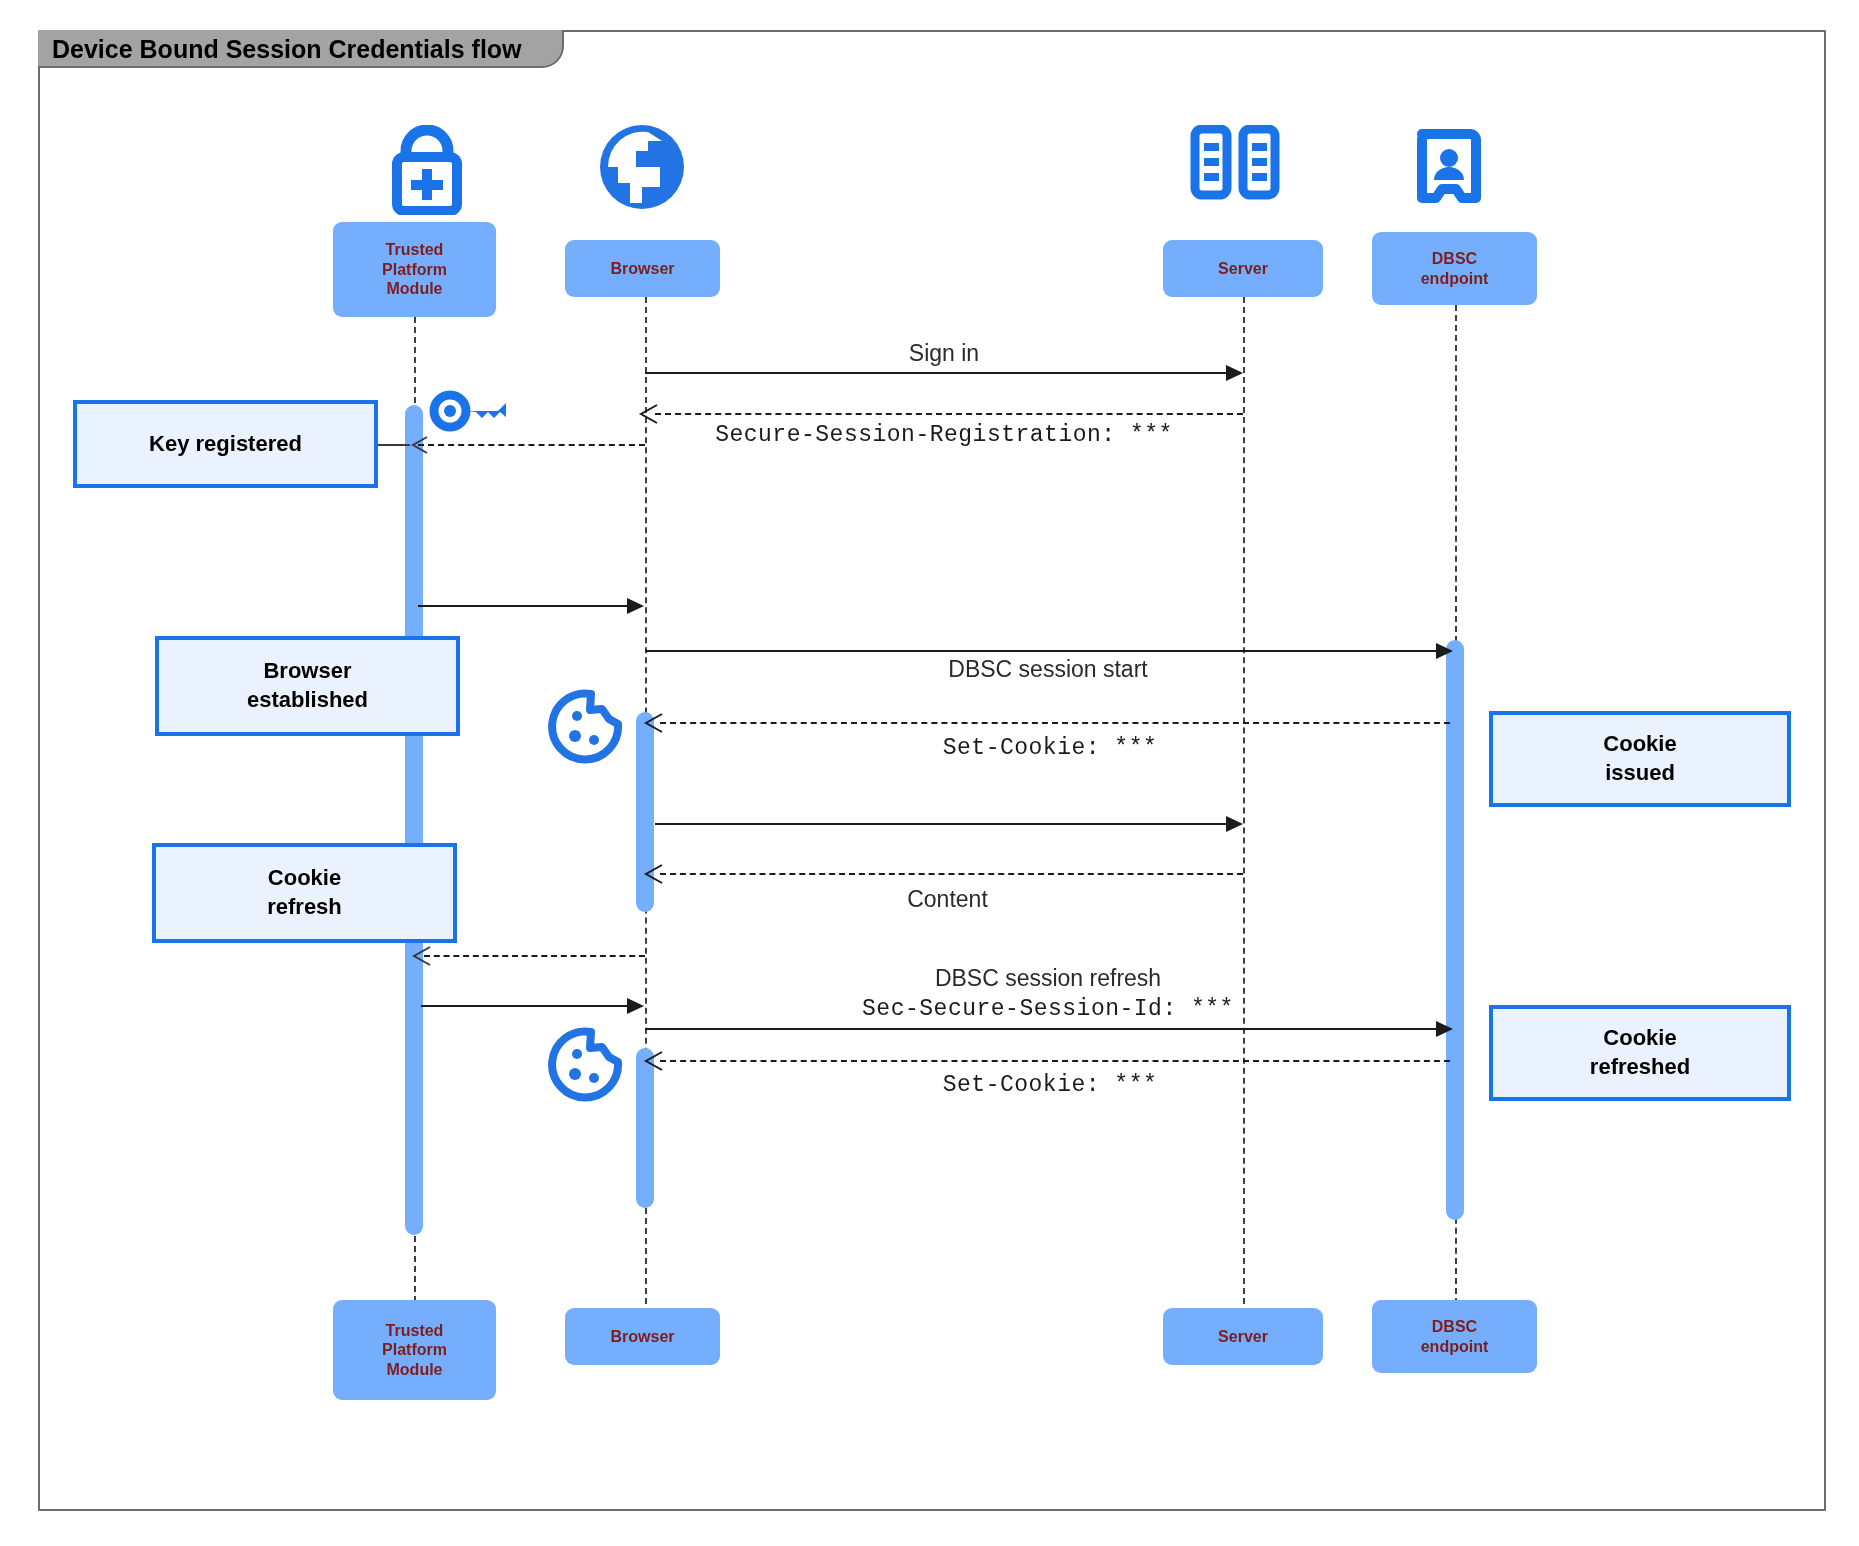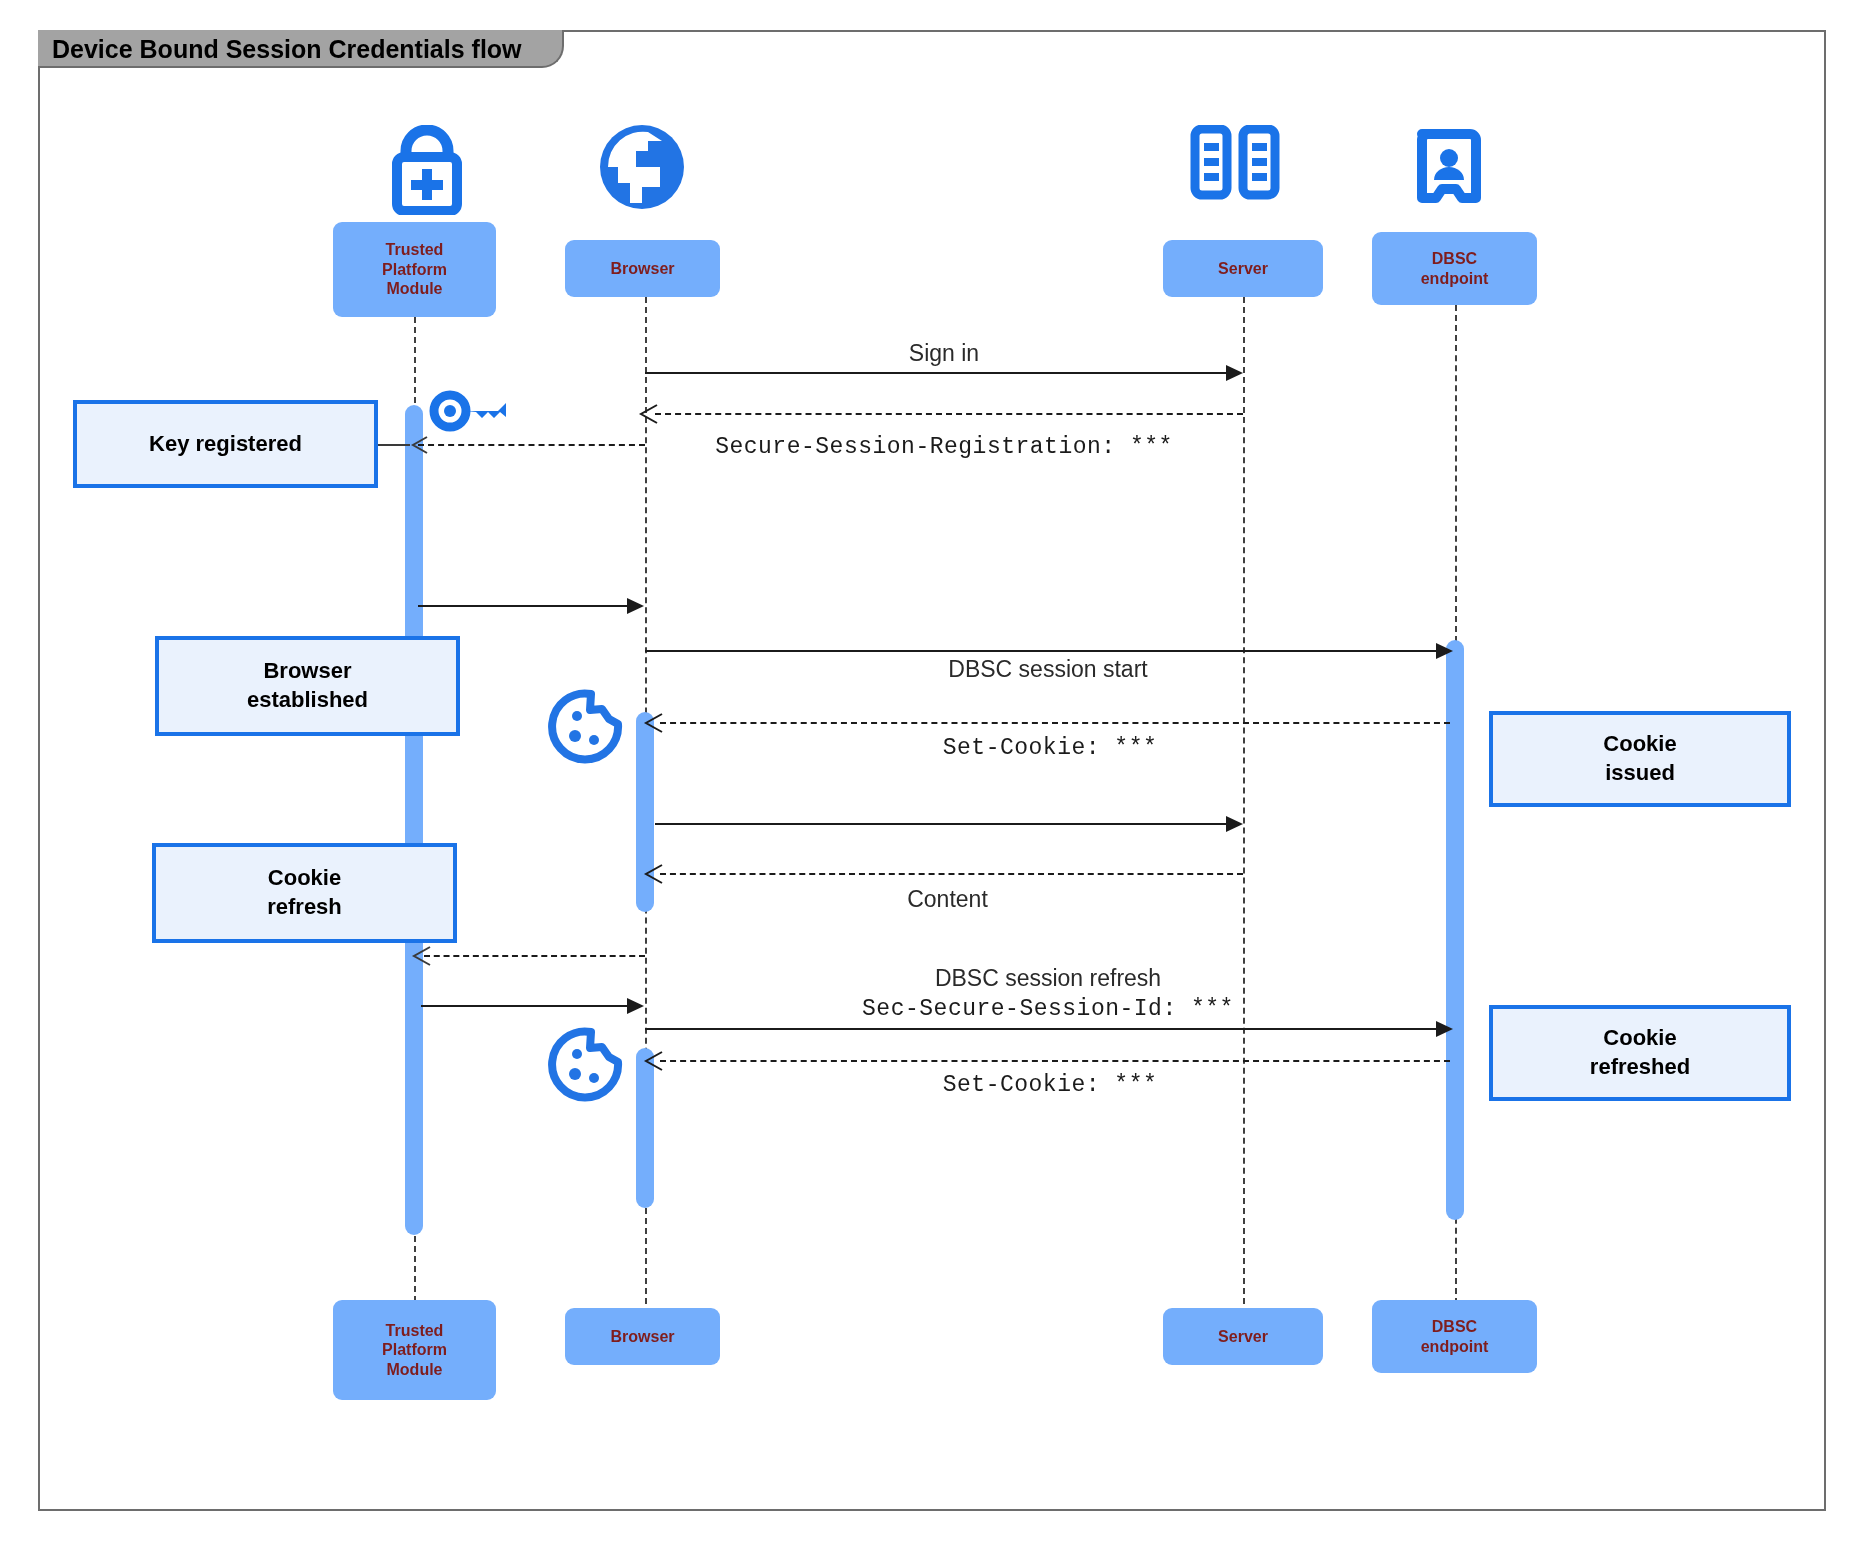--- a/index.html
+++ b/index.html
@@ -258,21 +258,21 @@
   <div class="msg-label" style="left:645px; top:340px; width:598px;">Sign in</div>
   <div class="msg-line" style="left:645px; top:372px; width:595px;"></div>
   <div class="arrowhead solid-right" style="left:1226px; top:365px;"></div>
 
   <div class="msg-line dashed" style="left:655px; top:413px; width:588px;"></div>
   <div class="arrowhead open-left" style="left:638px; top:404px;">
     <svg width="20" height="20" viewBox="0 0 20 20">
         <path d="M19 1 L3 10 L19 19" fill="none" stroke="#1b1b1b" stroke-width="2"></path>
       </svg>
   </div>
-  <div class="msg-label mono" style="left:645px; top:434px; width:598px;">Secure-Session-Registration: ***</div>
+  <div class="msg-label mono" style="left:645px; top:422px; width:598px;">Secure-Session-Registration: ***</div>
 
   <div class="msg-line dashed" style="left:418px; top:444px; width:227px;"></div>
 
   <div class="msg-line" style="left:418px; top:605px; width:222px;"></div>
   <div class="arrowhead solid-right" style="left:627px; top:598px;"></div>
 
   <div class="msg-label" style="left:648px; top:640px; width:800px;margin-top:16px;">DBSC session start</div>
   <div class="msg-line" style="left:645px; top:650px; width:805px;"></div>
   <div class="arrowhead solid-right" style="left:1436px; top:643px;"></div>
 

